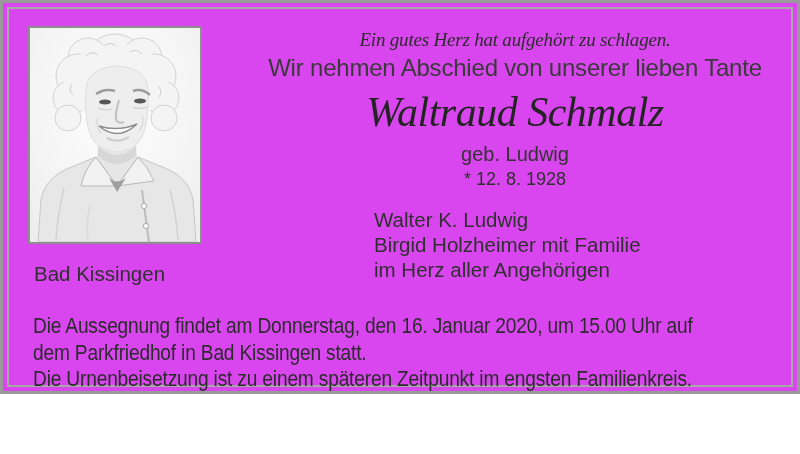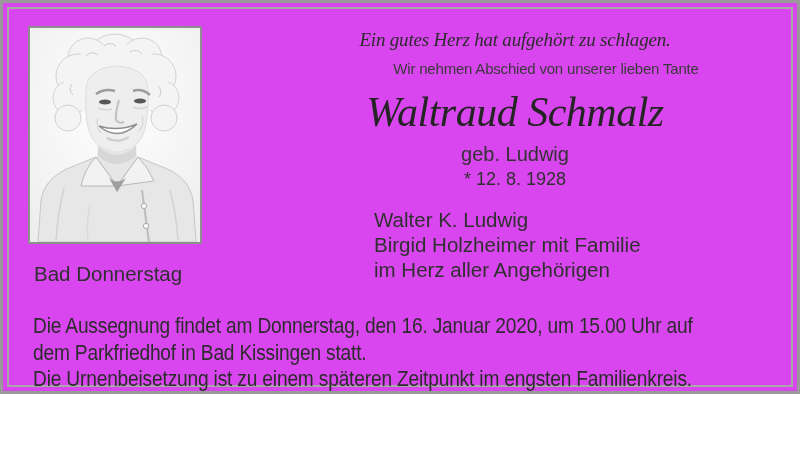--- a/index.html
+++ b/index.html
@@ -43,25 +43,24 @@
   }
   .epigraph {
     top: 29px;
     font-family: "Liberation Serif", serif;
     font-style: italic;
     font-size: 19px;
     letter-spacing: -0.2px;
     color: #2c2c2c;
   }
   .intro {
-    top: 60px;
-    font-size: 15px;
+    top: 54px;
+    font-size: 24px;
     color: #3a3a3a;
     letter-spacing: -0.2px;
-    margin-left: 31px;
   }
   .deceased-name {
     top: 88px;
     font-family: "Liberation Serif", serif;
     font-style: italic;
     font-size: 42px;
     color: #242424;
     letter-spacing: -0.5px;
   }
   .birth-name {
@@ -196,21 +195,21 @@
   <div class="centered dates">
     <span>* 12. 8. 1928</span>
   </div>
 
   <div class="mourners">
     <div>Walter K. Ludwig</div>
     <div>Birgid Holzheimer mit Familie</div>
     <div>im Herz aller Angehörigen</div>
   </div>
 
-  <div class="city">Bad Donnerstag</div>
+  <div class="city">Bad Kissingen</div>
 
   <div class="announcement">
     <div>Die Aussegnung findet am Donnerstag, den 16. Januar 2020, um 15.00 Uhr auf</div>
     <div>dem Parkfriedhof in Bad Kissingen statt.</div>
     <div>Die Urnenbeisetzung ist zu einem späteren Zeitpunkt im engsten Familienkreis.</div>
   </div>
 
 </div>
 
 </body></html>

